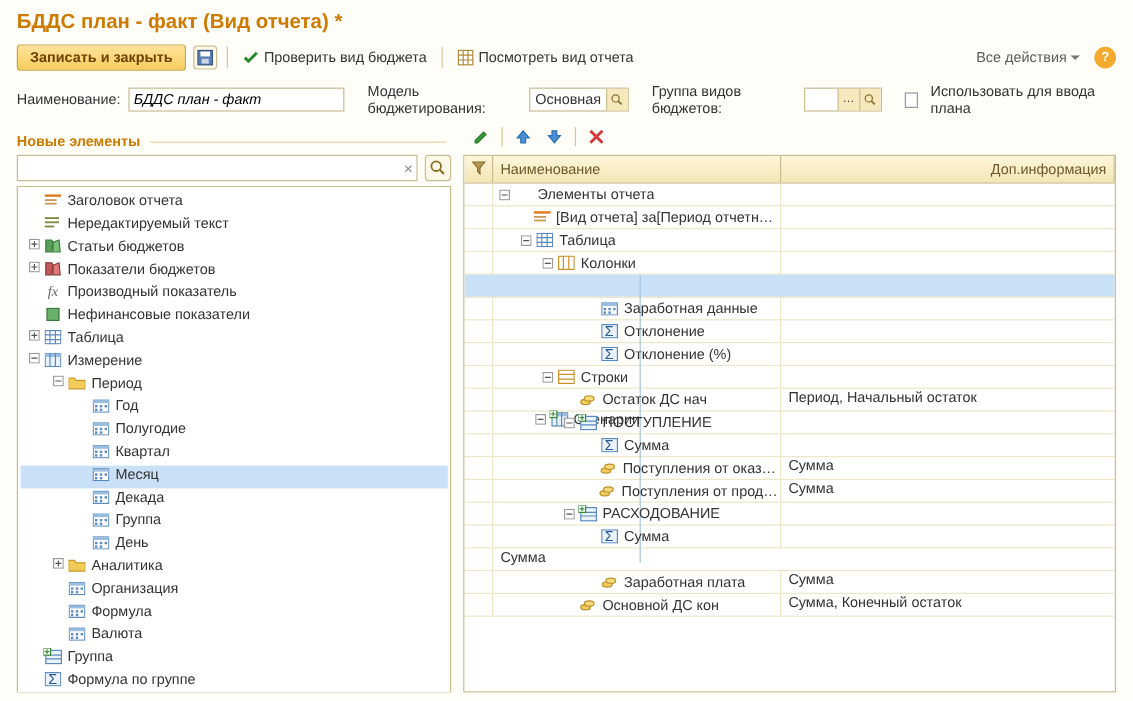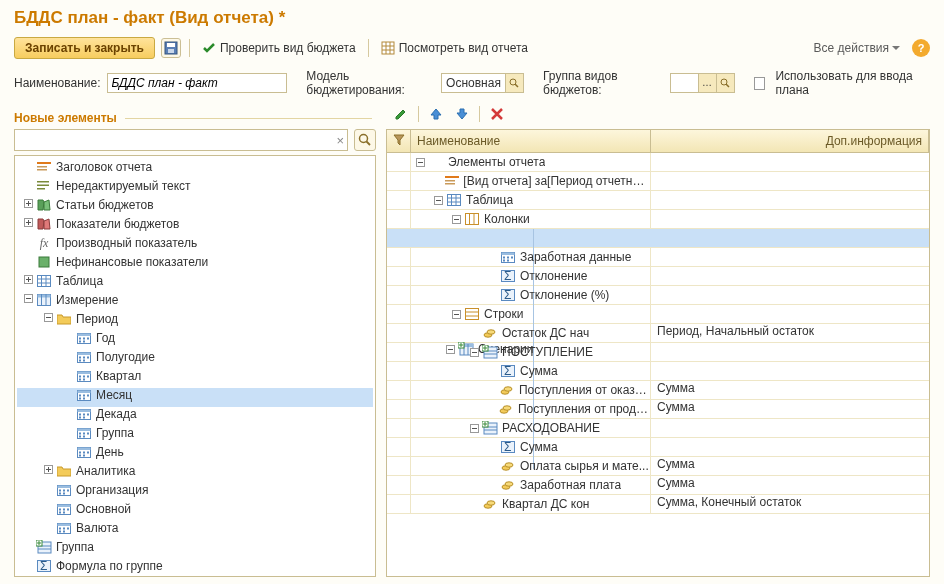--- a/index.html
+++ b/index.html
@@ -459,21 +459,21 @@
             <svg width="14" height="12">
               <rect x="0.5" y="1.5" width="13" height="10" fill="#fff" stroke="#5a8ac0"></rect>
               <rect x="0.5" y="1.5" width="13" height="2.5" fill="#9abde0"></rect>
               <rect x="2" y="5.5" width="2" height="2" fill="#5a8ac0"></rect>
               <rect x="6" y="5.5" width="2" height="2" fill="#5a8ac0"></rect>
               <rect x="10" y="5.5" width="2" height="2" fill="#5a8ac0"></rect>
               <rect x="2" y="8.5" width="2" height="2" fill="#5a8ac0"></rect>
               <rect x="6" y="8.5" width="2" height="2" fill="#5a8ac0"></rect>
             </svg>
           </span>
-          <span class="label">Основной</span>
+          <span class="label">Формула</span>
         </div>
         <div class="tree-row">
           <span class="tree-indent" style="width:26px"></span>
           <span class="expander"></span>
           <span class="tree-icon">
             <svg width="14" height="12">
               <rect x="0.5" y="1.5" width="13" height="10" fill="#fff" stroke="#5a8ac0"></rect>
               <rect x="0.5" y="1.5" width="13" height="2.5" fill="#9abde0"></rect>
               <rect x="2" y="5.5" width="2" height="2" fill="#5a8ac0"></rect>
               <rect x="6" y="5.5" width="2" height="2" fill="#5a8ac0"></rect>
@@ -814,59 +814,48 @@
                   <rect x="0.5" y="0.5" width="13" height="11" fill="#eaf2fb" stroke="#5a8ac0"></rect>
                   <text x="3" y="10" font-size="10" font-family="serif" fill="#2a5a8a">Σ</text>
                 </svg>
               </span>
               <span class="label">Сумма</span>
             </div>
             <div class="gc3"></div>
           </div>
           <div class="grid-row">
             <div class="gc1"></div>
+            <div class="gc3">Сумма</div>
+          </div>
+          <div class="grid-row">
+            <div class="gc1"></div>
             <div class="gc2">
               <span class="tree-indent" style="width:76px"></span>
               <span class="expander"></span>
               <span class="tree-icon">
                 <svg width="14" height="12">
                   <ellipse cx="5" cy="8" rx="4" ry="2.2" fill="#f3cb5a" stroke="#b8902a"></ellipse>
                   <ellipse cx="8" cy="5" rx="4" ry="2.2" fill="#f7da7a" stroke="#b8902a"></ellipse>
                 </svg>
               </span>
-              <span class="label">Оплата сырья и мате...</span>
+              <span class="label">Заработная плата</span>
             </div>
             <div class="gc3">Сумма</div>
           </div>
           <div class="grid-row">
             <div class="gc1"></div>
             <div class="gc2">
-              <span class="tree-indent" style="width:76px"></span>
+              <span class="tree-indent" style="width:58px"></span>
               <span class="expander"></span>
               <span class="tree-icon">
                 <svg width="14" height="12">
                   <ellipse cx="5" cy="8" rx="4" ry="2.2" fill="#f3cb5a" stroke="#b8902a"></ellipse>
                   <ellipse cx="8" cy="5" rx="4" ry="2.2" fill="#f7da7a" stroke="#b8902a"></ellipse>
                 </svg>
               </span>
-              <span class="label">Заработная плата</span>
-            </div>
-            <div class="gc3">Сумма</div>
-          </div>
-          <div class="grid-row">
-            <div class="gc1"></div>
-            <div class="gc2">
-              <span class="tree-indent" style="width:58px"></span>
-              <span class="expander"></span>
-              <span class="tree-icon">
-                <svg width="14" height="12">
-                  <ellipse cx="5" cy="8" rx="4" ry="2.2" fill="#f3cb5a" stroke="#b8902a"></ellipse>
-                  <ellipse cx="8" cy="5" rx="4" ry="2.2" fill="#f7da7a" stroke="#b8902a"></ellipse>
-                </svg>
-              </span>
-              <span class="label">Квартал ДС кон</span>
+              <span class="label">Основной ДС кон</span>
             </div>
             <div class="gc3">Сумма, Конечный остаток</div>
           </div>
         </div>
     </div>
   </div>
 </div>
 
 </body></html>

